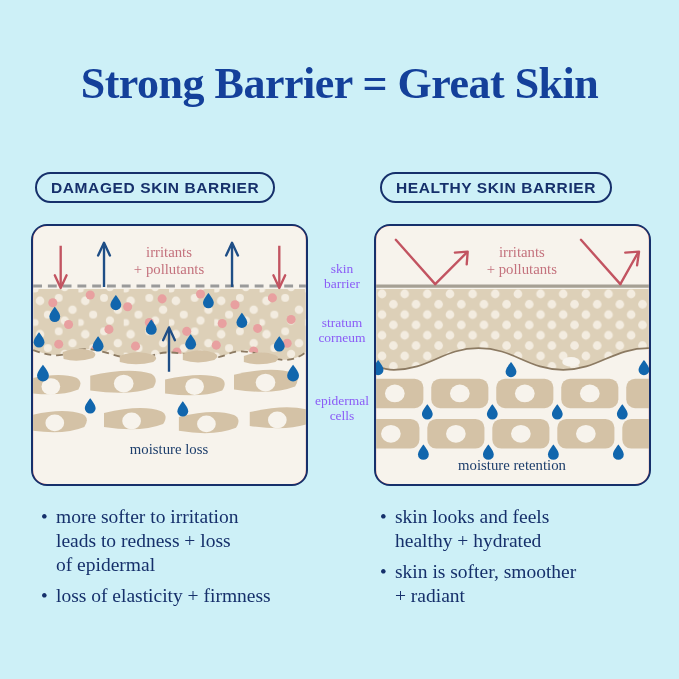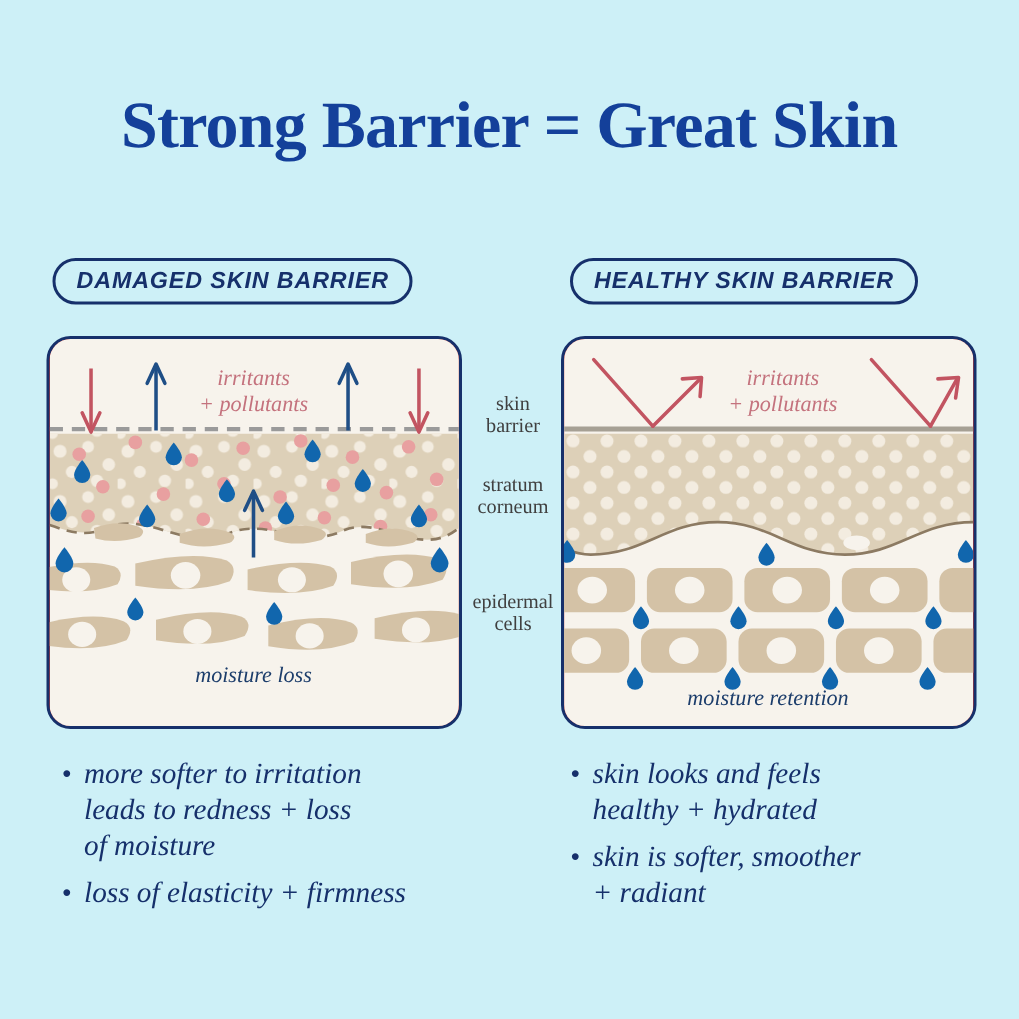--- a/index.html
+++ b/index.html
@@ -18,21 +18,21 @@
     text-align:center;
     font-family:Liberation Serif, serif;
     font-weight:bold;
     font-size:44px;
     letter-spacing:-0.5px;
     color:#14409a;
     white-space:nowrap;
   }
 
   
-  .col{position:absolute;top:0;width:310px;height:569px;font-style:italic;}
+  .col{position:absolute;top:0;width:310px;height:569px;}
   .col-left{left:17px;}
   .col-right{left:360px;}
 
   
   .pill{
     position:absolute;top:172px;
     height:31px;
     border:2px solid #16306b;
     border-radius:18px;
     background:#cdf0f7;
@@ -62,21 +62,21 @@
   .panel svg{display:block;width:100%;height:100%;}
 
   
   .center-labels{
     position:absolute;left:300px;top:224px;width:84px;height:262px;
   }
   .clabel{
     position:absolute;width:84px;text-align:center;
     font-family:"Liberation Serif", serif;
     font-size:13.5px;line-height:14.5px;
-    color:#404040;
+    color:#8b5cf6;
   }
   .clabel-barrier{top:38px;}
   .clabel-sc{top:92px;}
   .clabel-ec{top:170px;}
 
   
   .bullets{
     position:absolute;top:505px;
     font-family:"Liberation Serif", serif;
     color:#16306b;
@@ -231,21 +231,21 @@
         </g>
 
         <text x="138" y="232" text-anchor="middle" fill="#1c3d6b" font-family="Liberation Serif, serif" font-size="15">moisture loss</text>
       </svg>
     </div>
 
     <div class="bullets bullets-left">
       <div class="bullet">
         <span>more softer to irritation</span><br>
         <span>leads to redness + loss</span><br>
-        <span>of moisture</span>
+        <span>of epidermal</span>
       </div>
       <div class="bullet">
         <span>loss of elasticity + firmness</span>
       </div>
     </div>
   </div>
 
   <div class="center-labels">
     <div class="clabel clabel-barrier">
       <span>skin</span><br>

